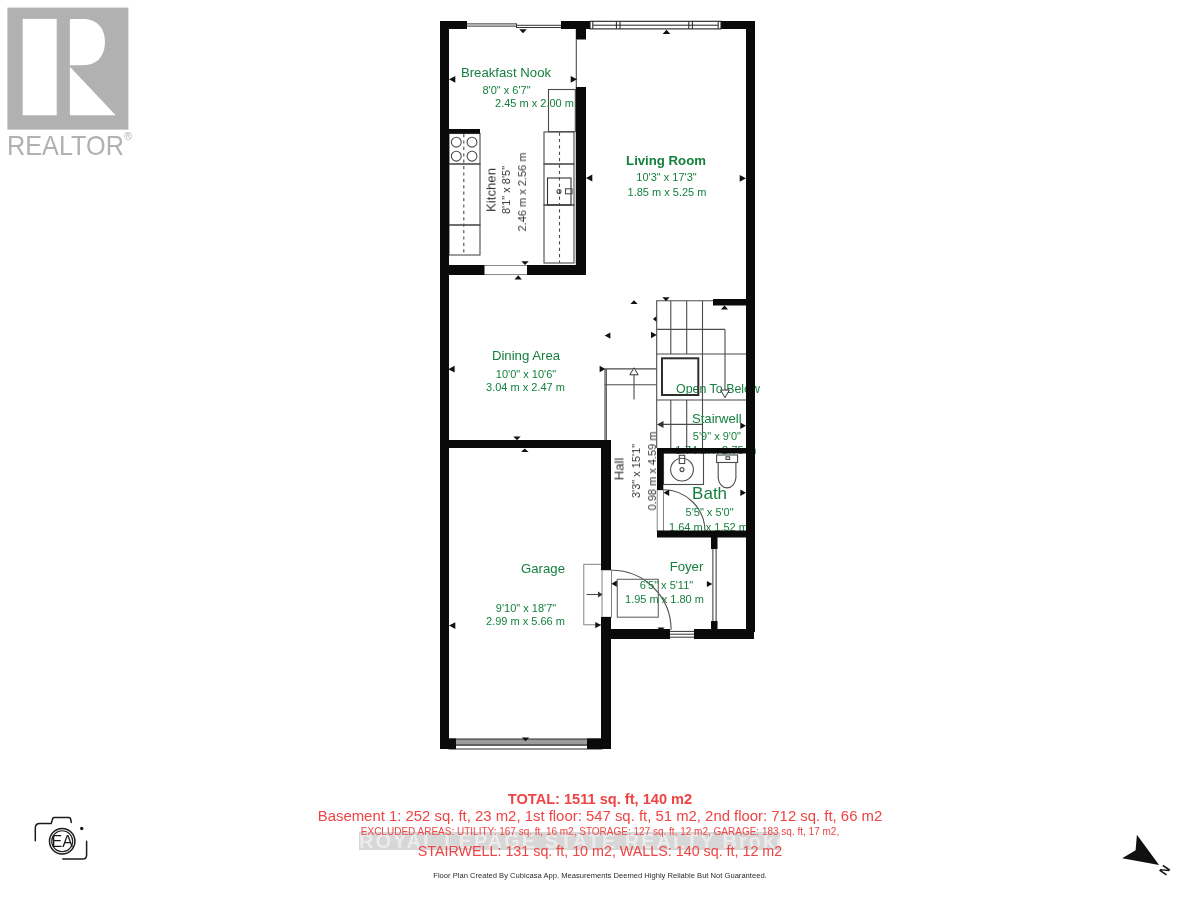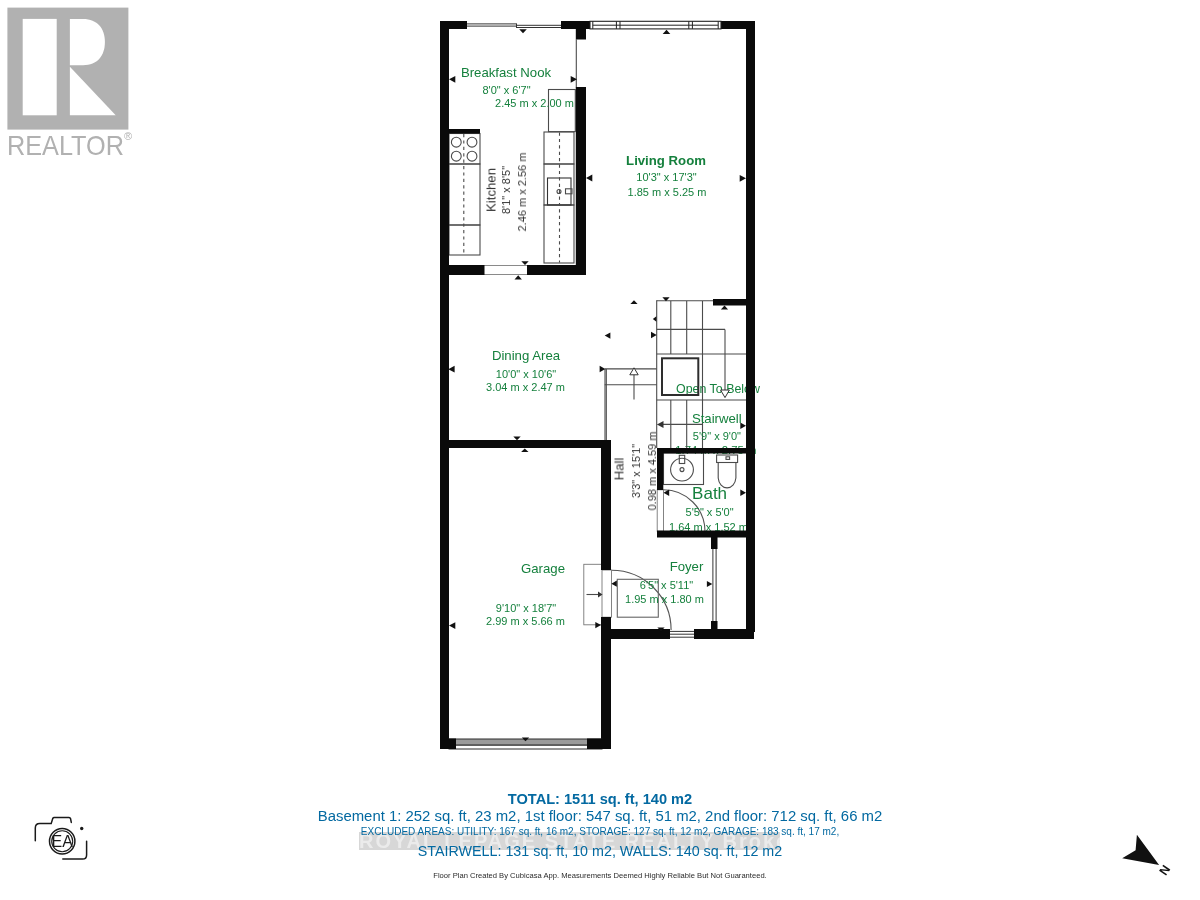--- a/index.html
+++ b/index.html
@@ -4,21 +4,21 @@
 <style>
 html,body{margin:0;padding:0;background:#fff;width:1200px;height:900px;overflow:hidden;}
 *{box-sizing:border-box;}
 body{font-family:"Liberation Sans",sans-serif;-webkit-font-smoothing:antialiased;text-rendering:optimizeLegibility;}
 .abs{position:absolute;}
 .lbl{position:absolute;transform:translate3d(-50%,-50%,0);white-space:nowrap;color:#15803d;text-align:center;}
 .lblv{position:absolute;transform:translate3d(-50%,-50%,0) rotate(-90deg);white-space:nowrap;color:#363636;}
 .big{font-size:13.2px;}
 .dim{font-size:11px;}
 .dims{font-size:11px;}
-.bline{position:absolute;will-change:transform;width:1200px;text-align:center;color:#0369a1;}
+.bline{position:absolute;will-change:transform;width:1200px;text-align:center;color:#ef4444;}
 </style>
 </head>
 <body>
 
 <div class="abs" style="left:359px;top:832px;width:421px;height:17.5px;background:#d7d7d7;overflow:hidden;">
   <div style="font-size:20px;font-weight:bold;color:rgba(255,255,255,0.5);letter-spacing:2px;margin-top:-2.5px;text-align:center;filter:blur(0.3px);white-space:nowrap;">ROYAL LEPAGE STATE REALTY Brokerage</div>
 </div>
 
 <div class="lbl" style="left:718px;top:388.6px;font-size:12.4px;">Open To Below</div>
 <div class="lbl dim" style="left:715.8px;top:450px;font-size:11.3px;">1.74 m x 2.75 m</div>

